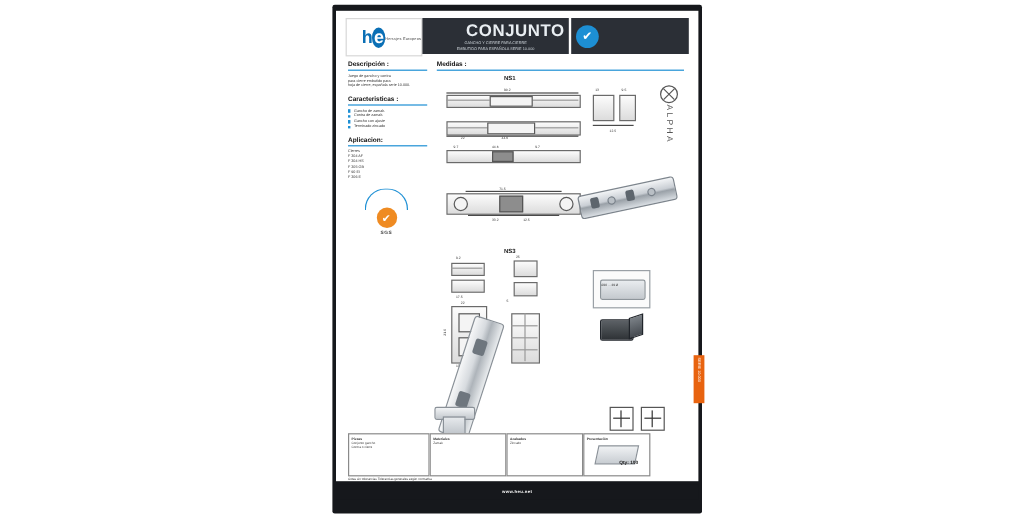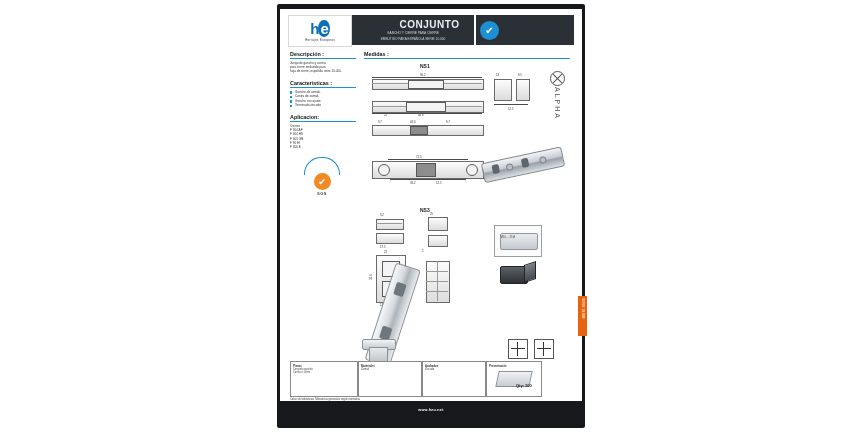--- a/index.html
+++ b/index.html
@@ -27,30 +27,30 @@
     display:block;transform:rotate(90deg);transform-origin:left top;
     position:absolute;left:7px;top:2px;width:38px;font-size:3.2px;color:#fff;white-space:nowrap;
   }
 
   
   .header{
     position:absolute;left:8px;top:6px;width:286px;height:30px;
   }
   .logo-box{
     position:absolute;left:0;top:0;width:62px;height:30px;background:#ffffff;
-    border:0.6px solid #d8d8d8;display:flex;flex-direction:column;align-items:center;justify-content:center;
+    border:0.6px solid #d8d8d8;display:flex;flex-direction:row;align-items:center;justify-content:flex-end;
   }
   .logo-mark{font-size:15px;font-weight:bold;color:#0a6fb5;line-height:15px;letter-spacing:-1px;}
   .logo-mark .e{color:#ffffff;background:#0a6fb5;border-radius:50%;padding:0 2px;}
   .logo-sub{font-size:3.2px;color:#444;margin-top:2px;letter-spacing:.2px;}
   .title-box{
     position:absolute;left:64px;top:0;width:122px;height:30px;background:#2b2f36;color:#fff;
     display:flex;flex-direction:column;align-items:center;justify-content:center;text-align:center;
   }
-  .title-main{font-size:10px;font-weight:bold;letter-spacing:.5px;color:#e9eef2;padding-left:33px;}
+  .title-main{font-size:14px;font-weight:bold;letter-spacing:.5px;color:#e9eef2;padding-left:33px;}
   .title-sub{font-size:3.2px;line-height:4.4px;color:#cfd6dc;margin-top:1px;}
   .code-box{
     position:absolute;left:188px;top:0;width:98px;height:30px;background:#2b2f36;color:#fff;
     display:flex;align-items:center;
   }
   .code-circle{
     width:19px;height:19px;border-radius:50%;background:#1d8fd4;margin-left:4px;margin-right:6px;
     display:flex;align-items:center;justify-content:center;color:#fff;font-size:10px;
   }
   .code-text{font-size:11px;font-weight:bold;letter-spacing:.4px;}

